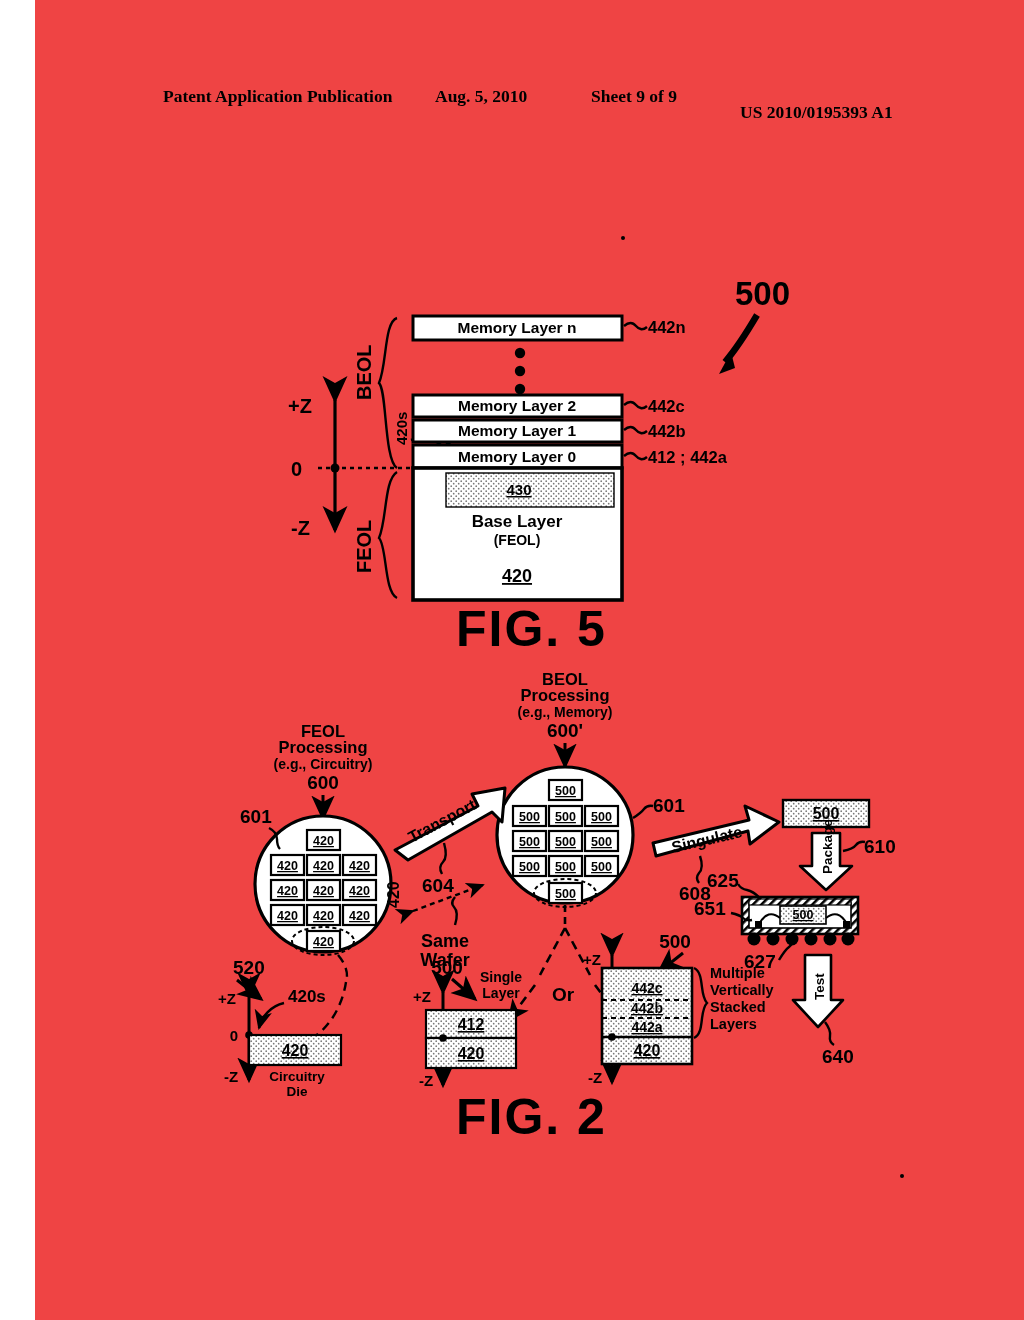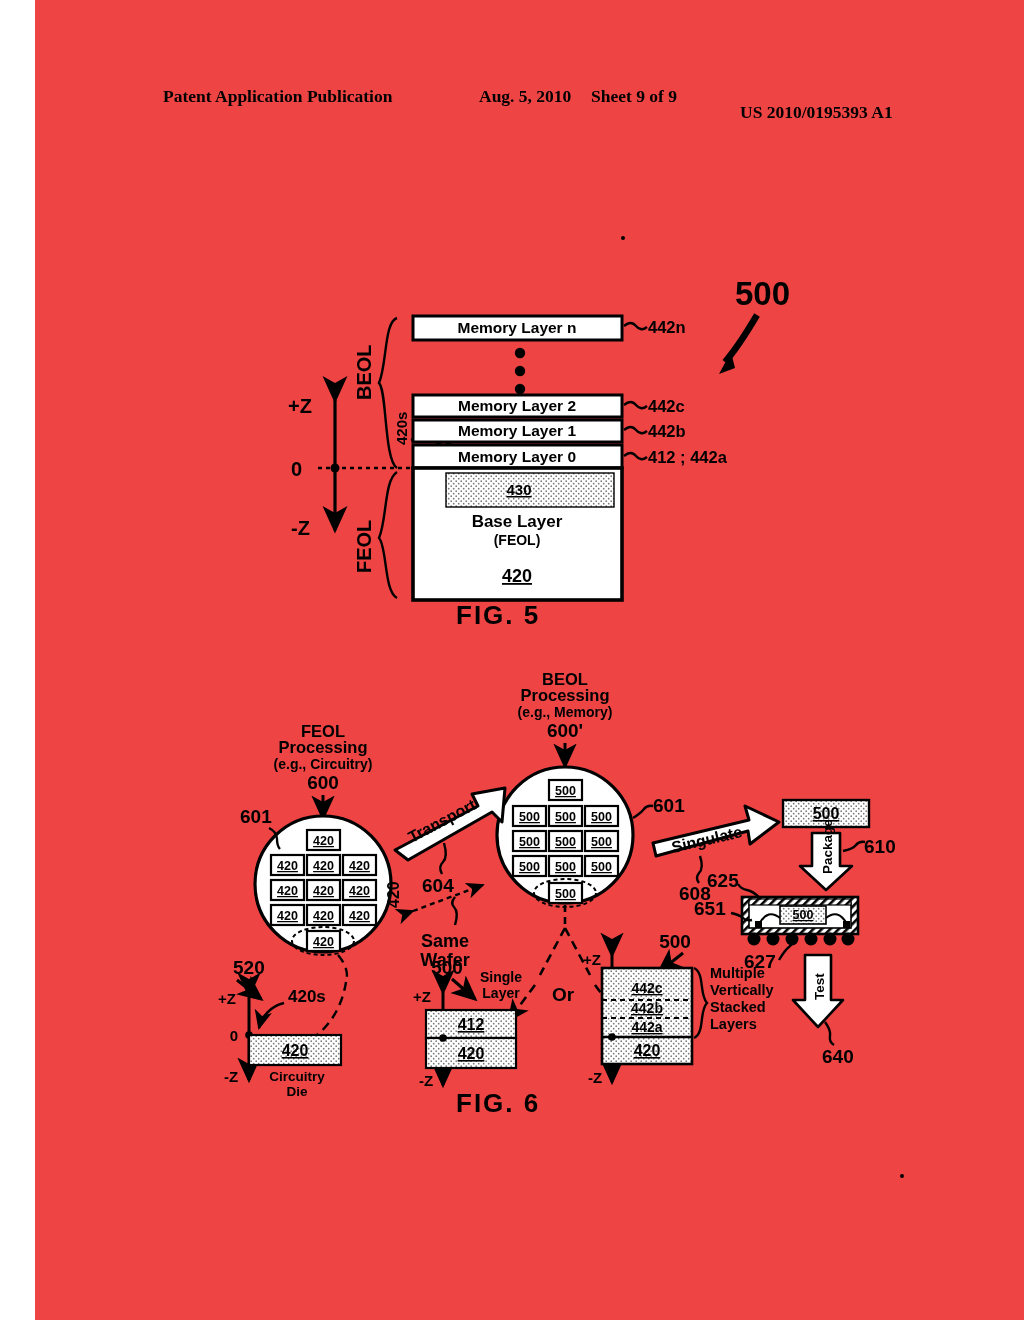--- a/index.html
+++ b/index.html
@@ -4,27 +4,27 @@
 <style>
   html,body{margin:0;padding:0;background:#fff;}
   body{width:1024px;height:1320px;position:relative;
        font-family:"Liberation Sans", sans-serif; color:#000;
        -webkit-font-smoothing:none;}
   .page{position:absolute;left:0;top:0;width:1024px;height:1320px;overflow:hidden;background:#ef4444;margin-left:35px;}
   .hdr{position:absolute;top:86px;left:0;width:1024px;height:26px;
        font-family:"Liberation Serif", serif;font-weight:bold;font-size:17.5px;}
   .hdr span{position:absolute;white-space:nowrap;}
   .h-pub{left:128px;top:0;}
-  .h-date{left:444px;top:0;}
+  .h-date{left:400px;top:0;}
   .h-sheet{left:556px;top:0;text-align:right;}
   .h-num{left:705px;top:16px;}
 
   svg{position:absolute;left:0;top:0;}
   .figcap{position:absolute;font-family:"Liberation Sans",sans-serif;
-          font-weight:bold;font-size:26px;letter-spacing:2px;white-space:nowrap;}
+          font-weight:bold;font-size:50px;letter-spacing:2px;white-space:nowrap;}
   .f5cap{left:421px;top:600px;}
   .f6cap{left:421px;top:1088px;}
 </style>
 </head>
 <body>
 
 <div class="page">
 
   <div class="hdr">
     <span class="h-pub">Patent Application Publication</span>
@@ -312,15 +312,15 @@
     <text x="675" y="978" font-family="Liberation Sans, sans-serif" font-size="14.5" font-weight="bold">Multiple</text>
     <text x="675" y="995" font-family="Liberation Sans, sans-serif" font-size="14.5" font-weight="bold">Vertically</text>
     <text x="675" y="1012" font-family="Liberation Sans, sans-serif" font-size="14.5" font-weight="bold">Stacked</text>
     <text x="675" y="1029" font-family="Liberation Sans, sans-serif" font-size="14.5" font-weight="bold">Layers</text>
 
     <circle cx="588" cy="238" r="2" fill="#000"></circle>
     <circle cx="867" cy="1176" r="2" fill="#000"></circle>
   </svg>
 
   <div class="figcap f5cap">FIG.  5</div>
-  <div class="figcap f6cap">FIG.  6</div>
+  <div class="figcap f6cap">FIG.  2</div>
 
 </div>
 
 </body></html>

